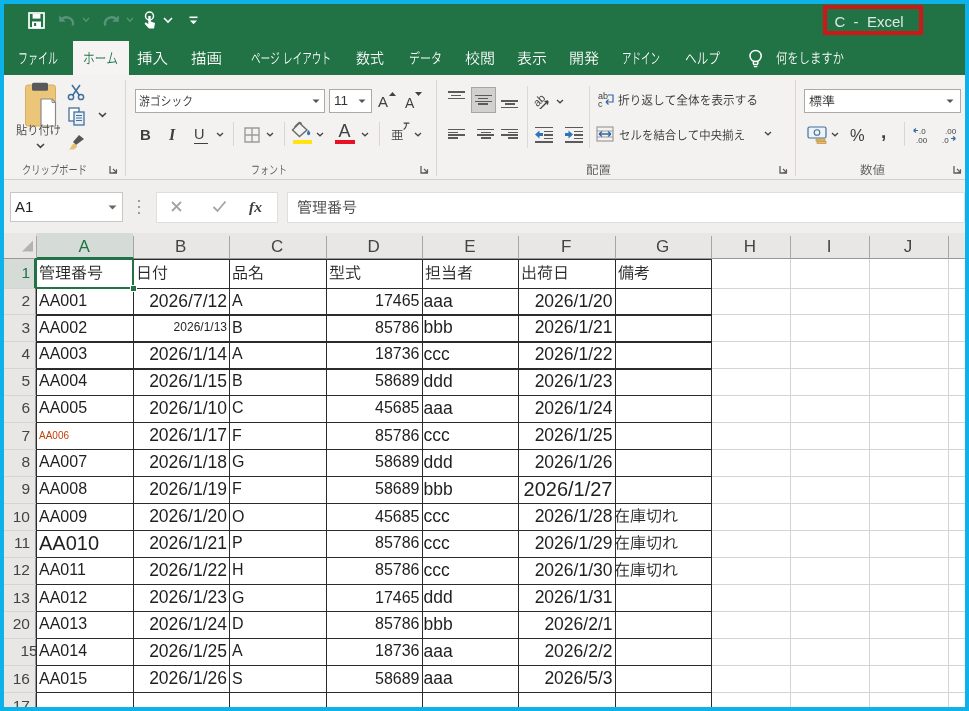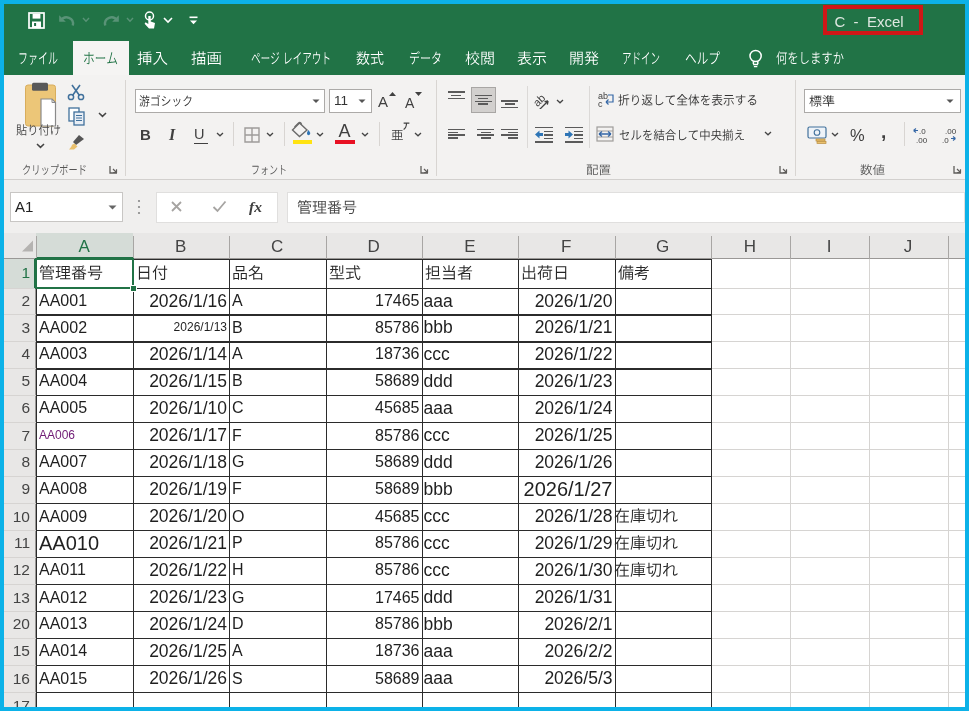--- a/index.html
+++ b/index.html
@@ -398,21 +398,21 @@
 <div class="abs" style="left:4px;top:368.3px;width:26px;height:26.899999999999977px;font-size:15.5px;line-height:26.899999999999977px;text-align:right;color:#444">5</div>
 <div class="abs" style="left:4px;top:395.2px;width:26px;height:26.900000000000034px;font-size:15.5px;line-height:26.900000000000034px;text-align:right;color:#444">6</div>
 <div class="abs" style="left:4px;top:422.1px;width:26px;height:27.0px;font-size:15.5px;line-height:27.0px;text-align:right;color:#444">7</div>
 <div class="abs" style="left:4px;top:449.1px;width:26px;height:26.899999999999977px;font-size:15.5px;line-height:26.899999999999977px;text-align:right;color:#444">8</div>
 <div class="abs" style="left:4px;top:476.0px;width:26px;height:26.899999999999977px;font-size:15.5px;line-height:26.899999999999977px;text-align:right;color:#444">9</div>
 <div class="abs" style="left:4px;top:502.9px;width:26px;height:27.0px;font-size:15.5px;line-height:27.0px;text-align:right;color:#444">10</div>
 <div class="abs" style="left:4px;top:529.9px;width:26px;height:26.899999999999977px;font-size:15.5px;line-height:26.899999999999977px;text-align:right;color:#444">11</div>
 <div class="abs" style="left:4px;top:556.8px;width:26px;height:26.90000000000009px;font-size:15.5px;line-height:26.90000000000009px;text-align:right;color:#444">12</div>
 <div class="abs" style="left:4px;top:583.7px;width:26px;height:27.0px;font-size:15.5px;line-height:27.0px;text-align:right;color:#444">13</div>
 <div class="abs" style="left:4px;top:610.7px;width:26px;height:26.899999999999977px;font-size:15.5px;line-height:26.899999999999977px;text-align:right;color:#444">20</div>
-<div class="abs" style="left:4px;top:637.6px;width:26px;height:26.899999999999977px;font-size:15.5px;line-height:26.899999999999977px;text-align:right;color:#444">15</div>
+<div class="abs" style="left:16px;top:637.6px;width:26px;height:26.899999999999977px;font-size:15.5px;line-height:26.899999999999977px;text-align:center;color:#444">15</div>
 <div class="abs" style="left:4px;top:664.5px;width:26px;height:27.0px;font-size:15.5px;line-height:27.0px;text-align:right;color:#444">16</div>
 <div class="abs" style="left:4px;top:691.5px;width:26px;height:27.0px;font-size:15.5px;line-height:27.0px;text-align:right;color:#444">17</div>
 <div class="abs" style="left:36px;top:259px;width:1.3px;height:448px;background:#2b2b2b"></div>
 <div class="abs" style="left:132.5px;top:259px;width:1.3px;height:448px;background:#2b2b2b"></div>
 <div class="abs" style="left:229px;top:259px;width:1.3px;height:448px;background:#2b2b2b"></div>
 <div class="abs" style="left:325.5px;top:259px;width:1.3px;height:448px;background:#2b2b2b"></div>
 <div class="abs" style="left:422px;top:259px;width:1.3px;height:448px;background:#2b2b2b"></div>
 <div class="abs" style="left:518px;top:259px;width:1.3px;height:448px;background:#2b2b2b"></div>
 <div class="abs" style="left:614.5px;top:259px;width:1.3px;height:448px;background:#2b2b2b"></div>
 <div class="abs" style="left:710.5px;top:259px;width:1.3px;height:448px;background:#2b2b2b"></div>
@@ -448,21 +448,21 @@
 <svg style="position:absolute;left:425.2px;top:265.2px;width:48.0px;height:16.0px" viewBox="0 -13.60 48.00 16.00" preserveAspectRatio="none" xmlns="http://www.w3.org/2000/svg">
       <path d="M5.5680000000000005 -0.41600000000000004V0.5760000000000001H15.216000000000001V-0.41600000000000004ZM7.824 -6.944H12.944V-3.584H7.824ZM7.824 -11.232000000000001H12.944V-7.936H7.824ZM6.784 -12.256V-2.576H14.016V-12.256ZM3.088 -13.408V-10.144H0.752V-9.136000000000001H3.088V-5.5680000000000005C2.144 -5.296 1.264 -5.056 0.56 -4.88L0.88 -3.84L3.088 -4.5120000000000005V-0.16C3.088 0.064 2.992 0.14400000000000002 2.7680000000000002 0.14400000000000002C2.576 0.14400000000000002 1.856 0.16 1.088 0.128C1.216 0.41600000000000004 1.3760000000000001 0.848 1.424 1.1360000000000001C2.512 1.1360000000000001 3.168 1.104 3.568 0.928C3.952 0.768 4.128 0.464 4.128 -0.16V-4.816L6.144 -5.44L6.0 -6.416L4.128 -5.872V-9.136000000000001H6.112V-10.144H4.128V-13.408Z M17.984 -12.304C18.832 -11.184000000000001 19.712 -9.616 20.08 -8.592L21.104 -9.056000000000001C20.72 -10.064 19.84 -11.584 18.944 -12.704ZM28.912 -12.832C28.432000000000002 -11.616 27.52 -9.904 26.8 -8.848L27.728 -8.464C28.448 -9.504 29.36 -11.088000000000001 30.048000000000002 -12.432ZM17.872 -0.512V0.56H28.72V1.264H29.856V-7.728H24.560000000000002V-13.424H23.408V-7.728H18.176000000000002V-6.656000000000001H28.72V-4.192H18.704V-3.152H28.72V-0.512Z M45.472 -12.848C44.896 -12.096 44.272 -11.376 43.584 -10.688V-11.344H39.52V-13.424H38.464V-11.344H34.288V-10.4H38.464V-8.224H32.88V-7.248H39.296C37.216 -5.904 34.928 -4.8 32.544 -3.968C32.768 -3.744 33.104 -3.2960000000000003 33.248 -3.056C34.272 -3.456 35.28 -3.904 36.272 -4.384V1.248H37.344V0.72H44.032V1.184H45.136V-5.488H38.32C39.248 -6.032 40.16 -6.6240000000000006 41.024 -7.248H47.120000000000005V-8.224H42.304C43.824 -9.456 45.216 -10.832 46.384 -12.352ZM39.52 -8.224V-10.4H43.296C42.496 -9.632 41.632 -8.896 40.704 -8.224ZM37.344 -2.016H44.032V-0.224H37.344ZM37.344 -2.896V-4.5760000000000005H44.032V-2.896Z" fill="#262626"></path>
     </svg>
 <svg style="position:absolute;left:521.2px;top:265.2px;width:48.0px;height:16.0px" viewBox="0 -13.60 48.00 16.00" preserveAspectRatio="none" xmlns="http://www.w3.org/2000/svg">
       <path d="M2.448 -11.888V-6.416H7.376V-0.8160000000000001H2.912V-5.36H1.84V1.264H2.912V0.24H13.152000000000001V1.216H14.256V-5.36H13.152000000000001V-0.8160000000000001H8.48V-6.416H13.616V-11.888H12.512V-7.456H8.48V-13.344H7.376V-7.456H3.504V-11.888Z M21.6 -8.816V-7.824H28.528V-0.16C28.528 0.08 28.432000000000002 0.16 28.128 0.176C27.84 0.192 26.832 0.192 25.712 0.14400000000000002C25.872 0.448 26.032 0.88 26.096 1.168C27.503999999999998 1.168 28.384 1.1520000000000001 28.896 0.992C29.408 0.8320000000000001 29.584 0.512 29.584 -0.16V-7.824H31.200000000000003V-8.816ZM20.256 -9.6C19.392 -7.744 17.968 -5.984 16.448 -4.832C16.672 -4.6080000000000005 17.04 -4.128 17.168 -3.92C17.744 -4.384 18.32 -4.96 18.864 -5.5840000000000005V1.232H19.92V-6.944C20.432000000000002 -7.696 20.896 -8.464 21.28 -9.264ZM21.823999999999998 -6.24V-0.768H22.832V-1.744H26.880000000000003V-6.24ZM22.832 -5.328H25.887999999999998V-2.656H22.832ZM26.240000000000002 -13.424V-12.096H21.744V-13.424H20.688V-12.096H17.024V-11.104000000000001H20.688V-9.584H21.744V-11.104000000000001H26.240000000000002V-9.584H27.296V-11.104000000000001H31.088V-12.096H27.296V-13.424Z M35.984 -5.68H44.128V-1.04H35.984ZM35.984 -6.736V-11.232000000000001H44.128V-6.736ZM34.88 -12.304V1.072H35.984V0.032H44.128V0.992H45.248000000000005V-12.304Z" fill="#262626"></path>
     </svg>
 <svg style="position:absolute;left:617.7px;top:265.2px;width:32.0px;height:16.0px" viewBox="0 -13.60 32.00 16.00" preserveAspectRatio="none" xmlns="http://www.w3.org/2000/svg">
       <path d="M4.912 -11.872V-10.912H7.5680000000000005V-9.568H8.576V-10.912H11.696V-9.568H12.72V-10.912H15.296000000000001V-11.872H12.72V-13.280000000000001H11.696V-11.872H8.576V-13.280000000000001H7.5680000000000005V-11.872ZM10.608 -3.68V-2.208H8.208V-3.68ZM10.608 -4.448H8.208V-5.936H10.608ZM11.504 -3.68H14.016V-2.208H11.504ZM11.504 -4.448V-5.936H14.016V-4.448ZM7.264 -6.768V1.248H8.208V-1.424H10.608V1.168H11.504V-1.424H14.016V0.16C14.016 0.336 13.952 0.384 13.76 0.4C13.584 0.41600000000000004 12.976 0.41600000000000004 12.24 0.4C12.384 0.656 12.496 1.024 12.528 1.264C13.504 1.264 14.128 1.248 14.496 1.104C14.848 0.9440000000000001 14.944 0.672 14.944 0.16V-6.768ZM5.232 -8.976V-5.5360000000000005C5.232 -3.728 5.104 -1.232 3.968 0.5760000000000001C4.192 0.704 4.6080000000000005 1.04 4.768 1.248C6.016 -0.704 6.224 -3.552 6.224 -5.5360000000000005V-8.032H15.36V-8.976ZM3.7920000000000003 -13.328C3.008 -10.816 1.712 -8.336 0.304 -6.72C0.496 -6.464 0.784 -5.904 0.88 -5.648C1.44 -6.32 1.984 -7.088 2.496 -7.952V1.248H3.52V-9.872C4.0 -10.896 4.432 -11.984 4.784 -13.056000000000001Z M20.96 -6.5760000000000005 20.88 -6.208C19.44 -5.456 17.92 -4.816 16.4 -4.288C16.608 -4.08 16.96 -3.664 17.088 -3.424C18.272 -3.872 19.456 -4.384 20.608 -4.96C20.352 -3.856 20.048000000000002 -2.736 19.776 -1.936L20.848 -1.792L21.072 -2.576H27.872C27.6 -0.864 27.296 -0.08 26.944000000000003 0.20800000000000002C26.784 0.336 26.592 0.352 26.256 0.352C25.872 0.352 24.832 0.336 23.808 0.24C24.0 0.528 24.128 0.9440000000000001 24.144 1.232C25.136000000000003 1.296 26.112000000000002 1.312 26.576 1.28C27.136000000000003 1.264 27.456 1.2 27.759999999999998 0.912C28.288 0.448 28.64 -0.608 29.008000000000003 -3.008C29.056 -3.168 29.072000000000003 -3.504 29.072000000000003 -3.504H21.328L21.648 -4.768C24.192 -4.976 27.184 -5.344 29.104 -5.856L28.4 -6.6080000000000005C26.880000000000003 -6.192 24.208 -5.808 21.84 -5.5680000000000005V-5.6000000000000005C23.008 -6.24 24.128 -6.928 25.200000000000003 -7.68H30.784V-8.624H26.464C27.823999999999998 -9.696 29.072000000000003 -10.88 30.144 -12.16L29.264000000000003 -12.656C28.704 -11.968 28.064 -11.312 27.392 -10.672V-11.488H23.472V-13.424H22.416V-11.488H18.288V-10.56H22.416V-8.624H17.056V-7.68H23.472C22.832 -7.264 22.16 -6.88 21.488 -6.5120000000000005ZM23.472 -8.624V-10.56H27.264C26.528 -9.888 25.712 -9.232 24.864 -8.624Z" fill="#262626"></path>
     </svg>
 <div class="abs" style="left:39px;top:287.5px;width:90px;height:26.899999999999977px;font-size:16px;line-height:26.899999999999977px;color:#1f1f1f">AA001</div>
-<div class="abs" style="left:132.5px;top:287.5px;width:94.5px;height:26.899999999999977px;font-size:17.5px;line-height:26.899999999999977px;color:#1f1f1f;text-align:right">2026/1/16</div>
+<div class="abs" style="left:132.5px;top:287.5px;width:94.5px;height:26.899999999999977px;font-size:17.5px;line-height:26.899999999999977px;color:#1f1f1f;text-align:right">2026/7/12</div>
 <div class="abs" style="left:232px;top:287.5px;width:60px;height:26.899999999999977px;font-size:16px;line-height:26.899999999999977px;color:#1f1f1f">A</div>
 <div class="abs" style="left:325.5px;top:287.5px;width:94.0px;height:26.899999999999977px;font-size:16px;line-height:26.899999999999977px;color:#1f1f1f;text-align:right">17465</div>
 <div class="abs" style="left:423.5px;top:287.5px;width:60px;height:26.899999999999977px;font-size:17.5px;line-height:26.899999999999977px;color:#1f1f1f">aaa</div>
 <div class="abs" style="left:518px;top:287.5px;width:94.5px;height:26.899999999999977px;font-size:17.5px;line-height:26.899999999999977px;color:#1f1f1f;text-align:right">2026/1/20</div>
 <div class="abs" style="left:39px;top:314.4px;width:90px;height:27.0px;font-size:16px;line-height:27.0px;color:#1f1f1f">AA002</div>
 <div class="abs" style="left:132.5px;top:314.4px;width:94.5px;height:27.0px;font-size:12px;line-height:27.0px;color:#1f1f1f;text-align:right">2026/1/13</div>
 <div class="abs" style="left:232px;top:314.4px;width:60px;height:27.0px;font-size:16px;line-height:27.0px;color:#1f1f1f">B</div>
 <div class="abs" style="left:325.5px;top:314.4px;width:94.0px;height:27.0px;font-size:16px;line-height:27.0px;color:#1f1f1f;text-align:right">85786</div>
 <div class="abs" style="left:423.5px;top:314.4px;width:60px;height:27.0px;font-size:17.5px;line-height:27.0px;color:#1f1f1f">bbb</div>
 <div class="abs" style="left:518px;top:314.4px;width:94.5px;height:27.0px;font-size:17.5px;line-height:27.0px;color:#1f1f1f;text-align:right">2026/1/21</div>
@@ -477,21 +477,21 @@
 <div class="abs" style="left:232px;top:368.3px;width:60px;height:26.899999999999977px;font-size:16px;line-height:26.899999999999977px;color:#1f1f1f">B</div>
 <div class="abs" style="left:325.5px;top:368.3px;width:94.0px;height:26.899999999999977px;font-size:16px;line-height:26.899999999999977px;color:#1f1f1f;text-align:right">58689</div>
 <div class="abs" style="left:423.5px;top:368.3px;width:60px;height:26.899999999999977px;font-size:17.5px;line-height:26.899999999999977px;color:#1f1f1f">ddd</div>
 <div class="abs" style="left:518px;top:368.3px;width:94.5px;height:26.899999999999977px;font-size:17.5px;line-height:26.899999999999977px;color:#1f1f1f;text-align:right">2026/1/23</div>
 <div class="abs" style="left:39px;top:395.2px;width:90px;height:26.900000000000034px;font-size:16px;line-height:26.900000000000034px;color:#1f1f1f">AA005</div>
 <div class="abs" style="left:132.5px;top:395.2px;width:94.5px;height:26.900000000000034px;font-size:17.5px;line-height:26.900000000000034px;color:#1f1f1f;text-align:right">2026/1/10</div>
 <div class="abs" style="left:232px;top:395.2px;width:60px;height:26.900000000000034px;font-size:16px;line-height:26.900000000000034px;color:#1f1f1f">C</div>
 <div class="abs" style="left:325.5px;top:395.2px;width:94.0px;height:26.900000000000034px;font-size:16px;line-height:26.900000000000034px;color:#1f1f1f;text-align:right">45685</div>
 <div class="abs" style="left:423.5px;top:395.2px;width:60px;height:26.900000000000034px;font-size:17.5px;line-height:26.900000000000034px;color:#1f1f1f">aaa</div>
 <div class="abs" style="left:518px;top:395.2px;width:94.5px;height:26.900000000000034px;font-size:17.5px;line-height:26.900000000000034px;color:#1f1f1f;text-align:right">2026/1/24</div>
-<div class="abs" style="left:39px;top:422.1px;width:90px;height:27.0px;font-size:12px;line-height:27.0px;color:#701a75">AA006</div>
+<div class="abs" style="left:39px;top:422.1px;width:90px;height:27.0px;font-size:10px;line-height:27.0px;color:#c2410c">AA006</div>
 <div class="abs" style="left:132.5px;top:422.1px;width:94.5px;height:27.0px;font-size:17.5px;line-height:27.0px;color:#1f1f1f;text-align:right">2026/1/17</div>
 <div class="abs" style="left:232px;top:422.1px;width:60px;height:27.0px;font-size:16px;line-height:27.0px;color:#1f1f1f">F</div>
 <div class="abs" style="left:325.5px;top:422.1px;width:94.0px;height:27.0px;font-size:16px;line-height:27.0px;color:#1f1f1f;text-align:right">85786</div>
 <div class="abs" style="left:423.5px;top:422.1px;width:60px;height:27.0px;font-size:17.5px;line-height:27.0px;color:#1f1f1f">ccc</div>
 <div class="abs" style="left:518px;top:422.1px;width:94.5px;height:27.0px;font-size:17.5px;line-height:27.0px;color:#1f1f1f;text-align:right">2026/1/25</div>
 <div class="abs" style="left:39px;top:449.1px;width:90px;height:26.899999999999977px;font-size:16px;line-height:26.899999999999977px;color:#1f1f1f">AA007</div>
 <div class="abs" style="left:132.5px;top:449.1px;width:94.5px;height:26.899999999999977px;font-size:17.5px;line-height:26.899999999999977px;color:#1f1f1f;text-align:right">2026/1/18</div>
 <div class="abs" style="left:232px;top:449.1px;width:60px;height:26.899999999999977px;font-size:16px;line-height:26.899999999999977px;color:#1f1f1f">G</div>
 <div class="abs" style="left:325.5px;top:449.1px;width:94.0px;height:26.899999999999977px;font-size:16px;line-height:26.899999999999977px;color:#1f1f1f;text-align:right">58689</div>
 <div class="abs" style="left:423.5px;top:449.1px;width:60px;height:26.899999999999977px;font-size:17.5px;line-height:26.899999999999977px;color:#1f1f1f">ddd</div>

